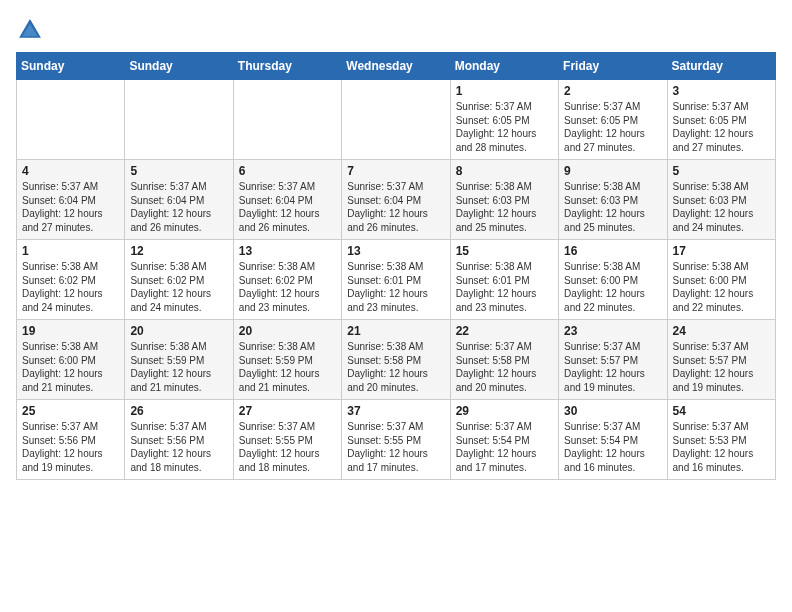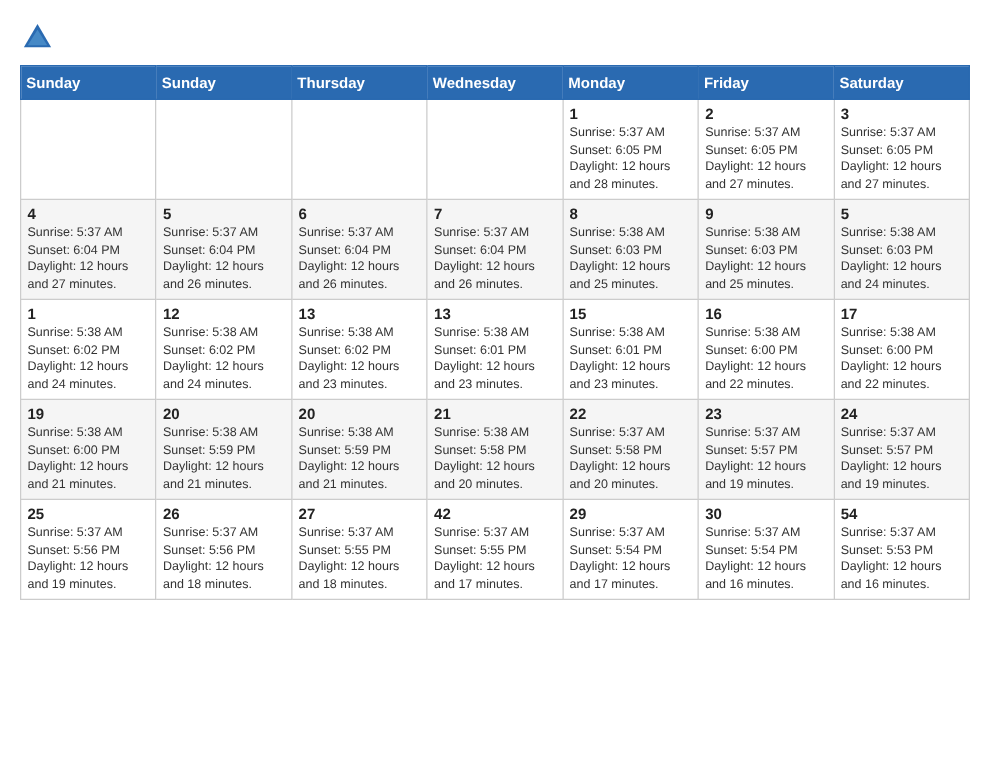--- a/index.html
+++ b/index.html
@@ -316,21 +316,21 @@
 and 18 minutes.</div>
         </td>
         <td>
           <span class="day-number">27</span>
           <div class="day-info" style="white-space: pre-line;">Sunrise: 5:37 AM
 Sunset: 5:55 PM
 Daylight: 12 hours
 and 18 minutes.</div>
         </td>
         <td>
-          <span class="day-number">42</span>
+          <span class="day-number">37</span>
           <div class="day-info" style="white-space: pre-line;">Sunrise: 5:37 AM
 Sunset: 5:55 PM
 Daylight: 12 hours
 and 17 minutes.</div>
         </td>
         <td>
           <span class="day-number">29</span>
           <div class="day-info" style="white-space: pre-line;">Sunrise: 5:37 AM
 Sunset: 5:54 PM
 Daylight: 12 hours

